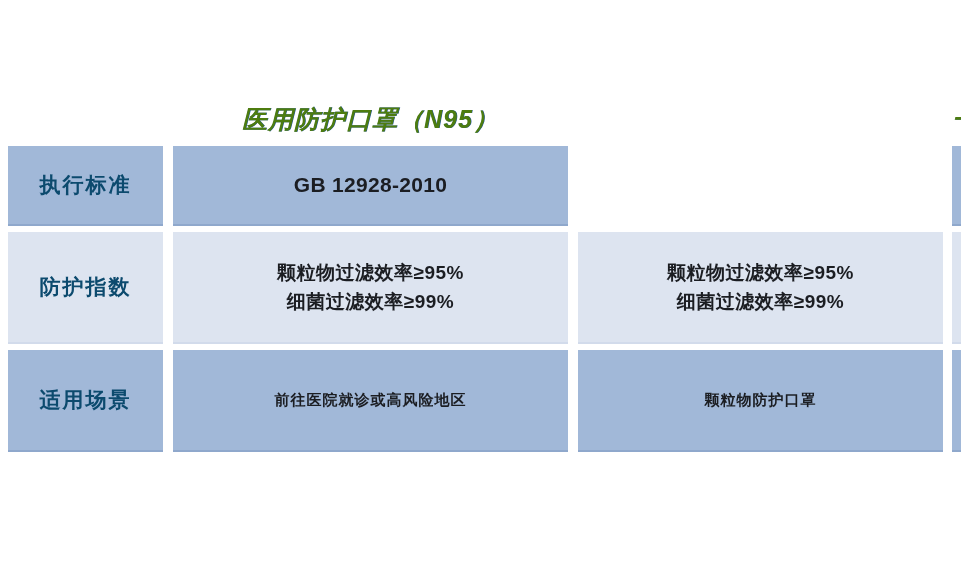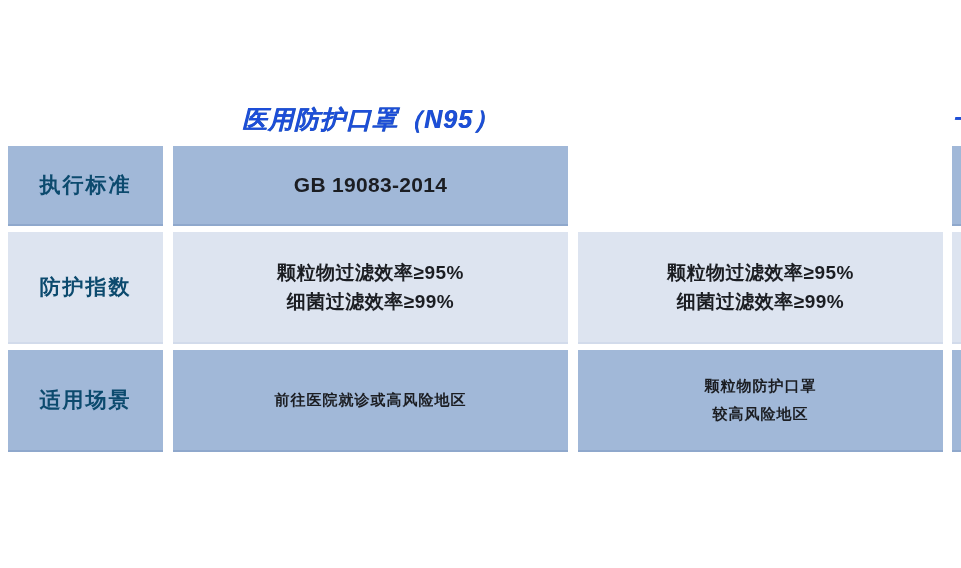--- a/index.html
+++ b/index.html
@@ -34,21 +34,21 @@
   }
   .col-title {
     position: absolute;
     top: 0;
     height: 42px;
     line-height: 42px;
     text-align: center;
     font-weight: bold;
     font-size: 25px;
     letter-spacing: 1px;
-    color: #1d4ed8;
+    color: #4d7c0f;
     font-style: italic;
     white-space: nowrap;
     text-shadow: 0.5px 0 0 #2358a8;
   }
   .col-title.c1 { left: 173px; width: 395px; }
   .col-title.c2 { left: 578px; width: 365px; }
   .col-title.c3 { left: 952px; width: 240px; text-align: left; }
 
   
   .grid {
@@ -132,21 +132,21 @@
     <div class="col-title c3">一</div>
   </div>
 
   <div class="grid">
 
     <div class="row r1">
       <div class="cell label">
         <span class="label-text">执行标准</span>
       </div>
       <div class="cell data1">
-        <span class="val-line std">GB 19083-2014</span>
+        <span class="val-line std">GB 12928-2010</span>
       </div>
       <div class="cell data3">
         <span class="val-line std"></span>
       </div>
     </div>
 
     <div class="row r2">
       <div class="cell label">
         <span class="label-text">防护指数</span>
       </div>
@@ -165,21 +165,20 @@
 
     <div class="row r3">
       <div class="cell label">
         <span class="label-text">适用场景</span>
       </div>
       <div class="cell data1">
         <span class="val-line small">前往医院就诊或高风险地区</span>
       </div>
       <div class="cell data2">
         <span class="val-line small">颗粒物防护口罩</span>
-        <span class="val-line small">较高风险地区</span>
       </div>
       <div class="cell data3">
         <span class="val-line small"></span>
       </div>
     </div>
 
   </div>
 </div>
 
 </body></html>

